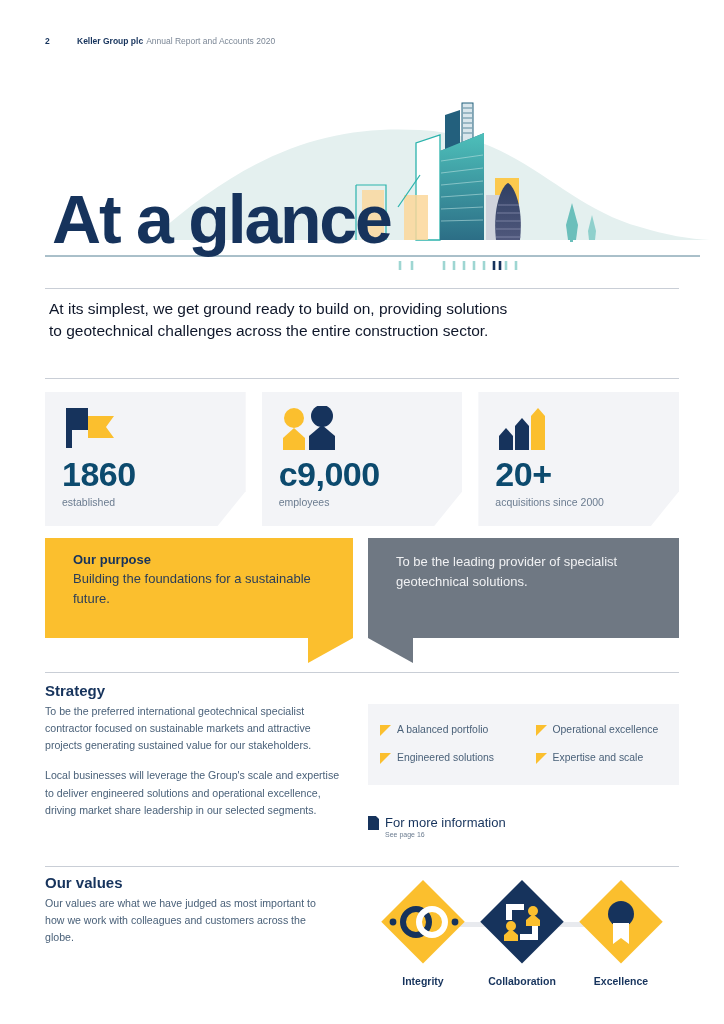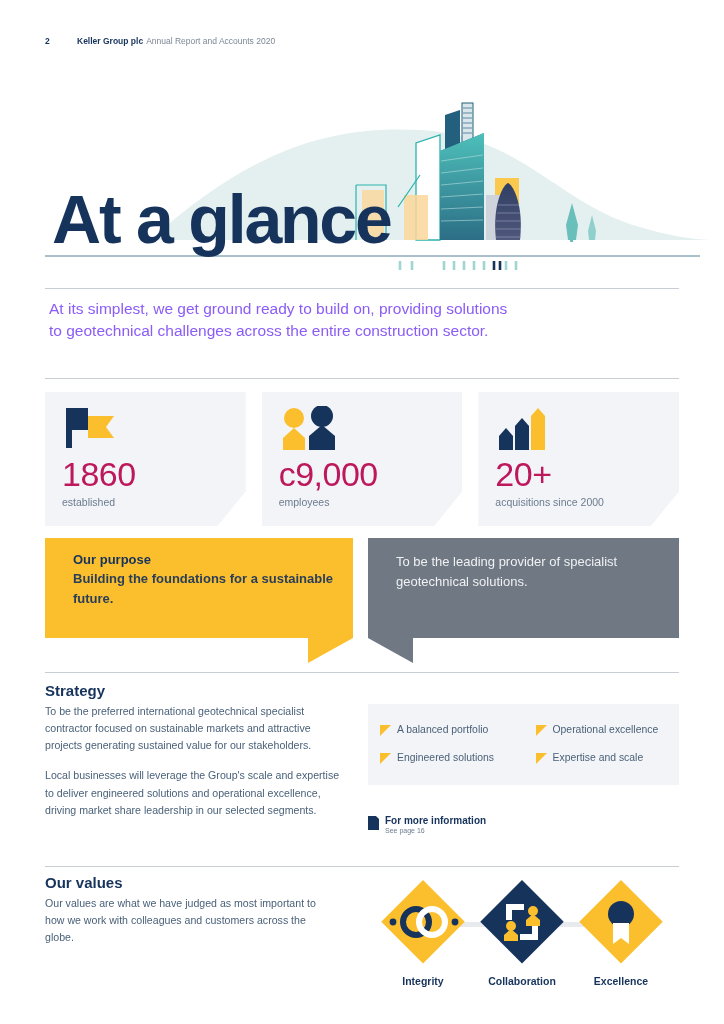--- a/index.html
+++ b/index.html
@@ -25,43 +25,43 @@
     font-size:68px; font-weight:bold; letter-spacing:-2.2px;
     color:#16335c; line-height:1; white-space:nowrap;
   }
 
   
   .rule { position:absolute; left:45px; width:634px; height:1px; background:#c9ced6; }
 
   
   .intro {
     position:absolute; left:49px; top:298px; width:470px;
-    font-size:15.5px; line-height:1.42; color:#8b5cf6; font-weight:normal;
+    font-size:15.5px; line-height:1.42; color:#0f172a; font-weight:normal;
   }
 
   
   .stats { position:absolute; left:45px; top:392px; width:634px; height:134px; display:flex; gap:16px; }
   .stat {
     position:relative; width:201px; height:134px; background:#f3f4f7;
     padding:14px 0 0 17px;
     clip-path: polygon(0 0, 100% 0, 100% 74%, 86% 100%, 0 100%);
   }
   .stat-ico { height:46px; display:flex; align-items:flex-end; }
-  .stat-num { font-size:34px; font-weight:400; color:#be185d; line-height:1.05; margin-top:5px; letter-spacing:-0.5px; }
+  .stat-num { font-size:34px; font-weight:700; color:#0c4a6e; line-height:1.05; margin-top:5px; letter-spacing:-0.5px; }
   .stat-lbl { font-size:10.5px; color:#6b7c90; margin-top:3px; }
 
   
   .pv { position:absolute; left:45px; top:538px; width:634px; height:125px; }
   .pv-box { position:absolute; top:0; height:100px; padding:14px 18px 0 28px; }
   .pv-purpose { left:0; width:308px; background:#fbbf2e; }
   .pv-vision  { left:323px; width:311px; background:#6f7883; }
   .pv-h { font-size:13px; font-weight:bold; margin-bottom:2px; }
   .pv-t { font-size:13px; line-height:1.5; font-weight:normal; }
   .pv-purpose .pv-h { color:#16335c; }
-  .pv-purpose .pv-t { color:#2b3e58;font-weight:bold; }
+  .pv-purpose .pv-t { color:#2b3e58; }
   .pv-vision .pv-h { color:#ffffff; }
   .pv-vision .pv-t { color:#f0f1f3; }
   .tail { position:absolute; top:100px; width:0; height:0; }
   .tail-p { left:263px; border-left:45px solid #fbbf2e; border-bottom:25px solid transparent; }
   .tail-v { left:323px; border-right:45px solid #6f7883; border-bottom:25px solid transparent; }
 
   
   .sec-h { font-size:15px; font-weight:bold; color:#16335c; }
   .strategy { position:absolute; left:45px; top:682px; width:634px; }
   .strat-left { position:absolute; left:0; top:0; width:295px; }
@@ -70,21 +70,21 @@
 
   .pillars { position:absolute; left:323px; top:22px; width:311px; background:#f3f4f7; padding:12px 0; }
   .pillar-row { display:flex; }
   .pillar { width:50%; display:flex; align-items:flex-start; padding:8px 6px 8px 12px; }
   .tri { width:0;height:0;border-left:11px solid #fbbf2e;border-bottom:11px solid transparent; margin-right:6px; flex:none; margin-top:1px; }
   .pillar span { font-size:10.4px; color:#4a6179; line-height:1.2; }
 
   .fmi { position:absolute; left:323px; top:133px; display:flex; align-items:flex-start; }
   .fmi-doc { width:11px; height:14px; background:#16335c; margin-right:6px; margin-top:1px;
              clip-path: polygon(0 0, 72% 0, 100% 22%, 100% 100%, 0 100%); }
-  .fmi-h { font-size:10px; font-weight:bold; color:#16335c; }
+  .fmi-h { font-size:13px; font-weight:normal; color:#16335c; }
   .fmi-s { font-size:7px; color:#6b7c90; margin-top:1px; }
 
   
   .values { position:absolute; left:45px; top:874px; width:634px; }
   .val-p { font-size:10.6px; line-height:1.62; color:#4a6179; margin-top:4px; width:290px; }
   .diamonds { position:absolute; left:320px; top:4px; width:314px; height:105px; }
   .dia-wrap { position:absolute; top:0; width:88px; text-align:center; }
   .d1 { left:14px; } .d2 { left:113px; } .d3 { left:212px; }
   .dia-lbl { font-size:10.5px; font-weight:bold; color:#16335c; margin-top:5px; }
   .connector { position:absolute; top:44px; height:5px; background:#e8eaee; }

